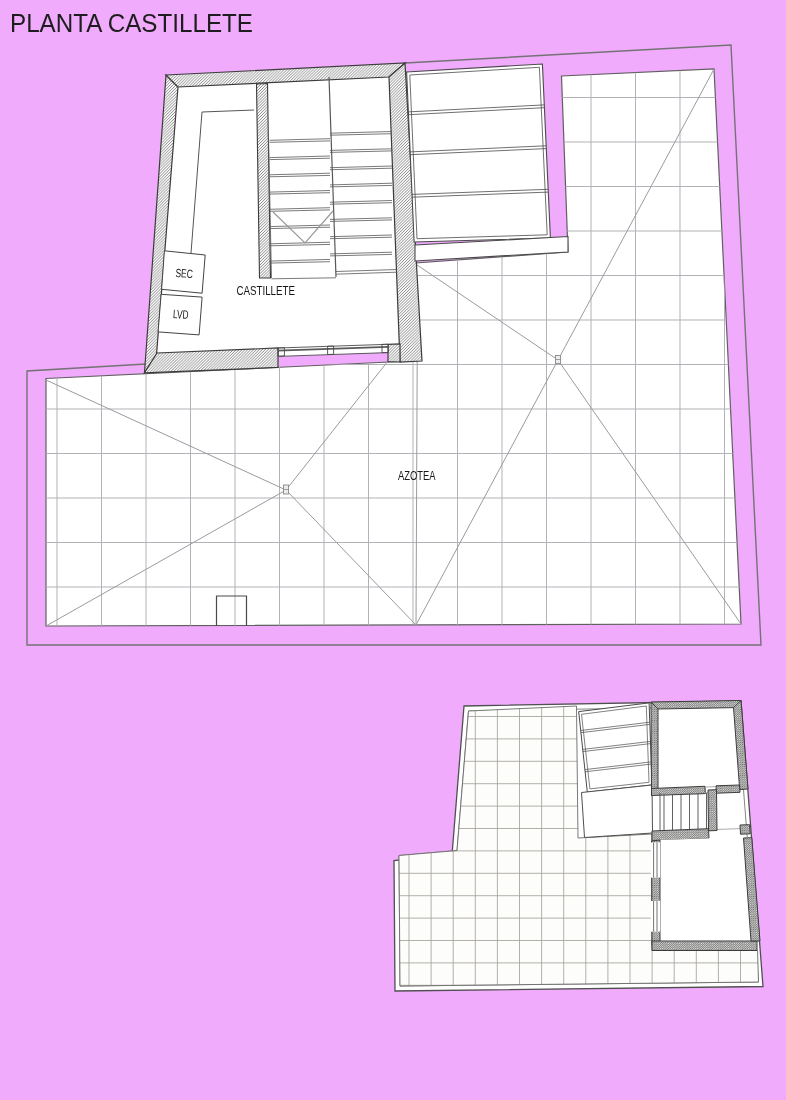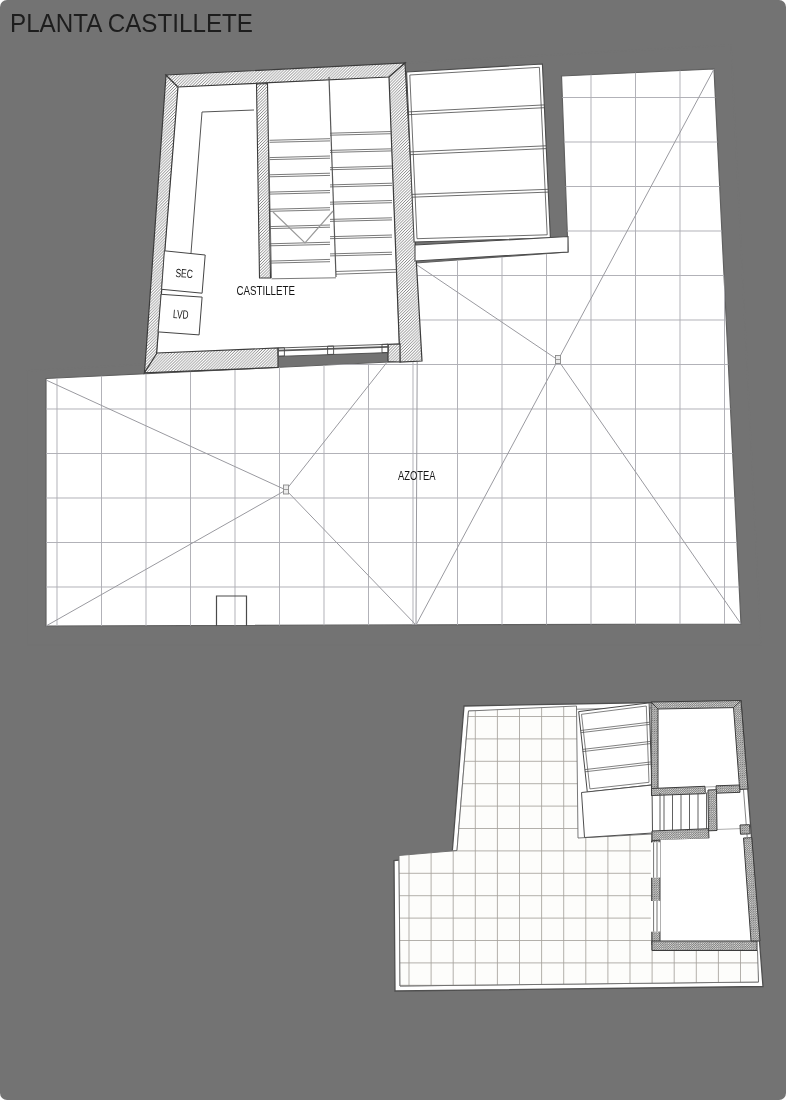--- a/index.html
+++ b/index.html
@@ -1,17 +1,17 @@
 <!DOCTYPE html>
 <html><head>
 <meta charset="utf-8">
 <style>
   html,body{margin:0;padding:0;background:#ffffff;}
-  .page{position:relative;width:786px;height:1100px;background:#737373;overflow:hidden;
-        font-family:"Liberation Sans", sans-serif;border-radius:7px;}
+  .page{position:relative;width:786px;height:1100px;background:#f0abfc;overflow:hidden;
+        font-family:"Liberation Sans", sans-serif;}
   svg{position:absolute;left:0;top:0;}
 </style>
 </head>
 <body>
 <div class="page">
 
 <svg width="786" height="1100" viewBox="0 0 786 1100">
 
 <text x="10" y="31.5" font-size="26" fill="#1d1d1d" textLength="243" lengthAdjust="spacingAndGlyphs">PLANTA CASTILLETE</text>
 <defs>

